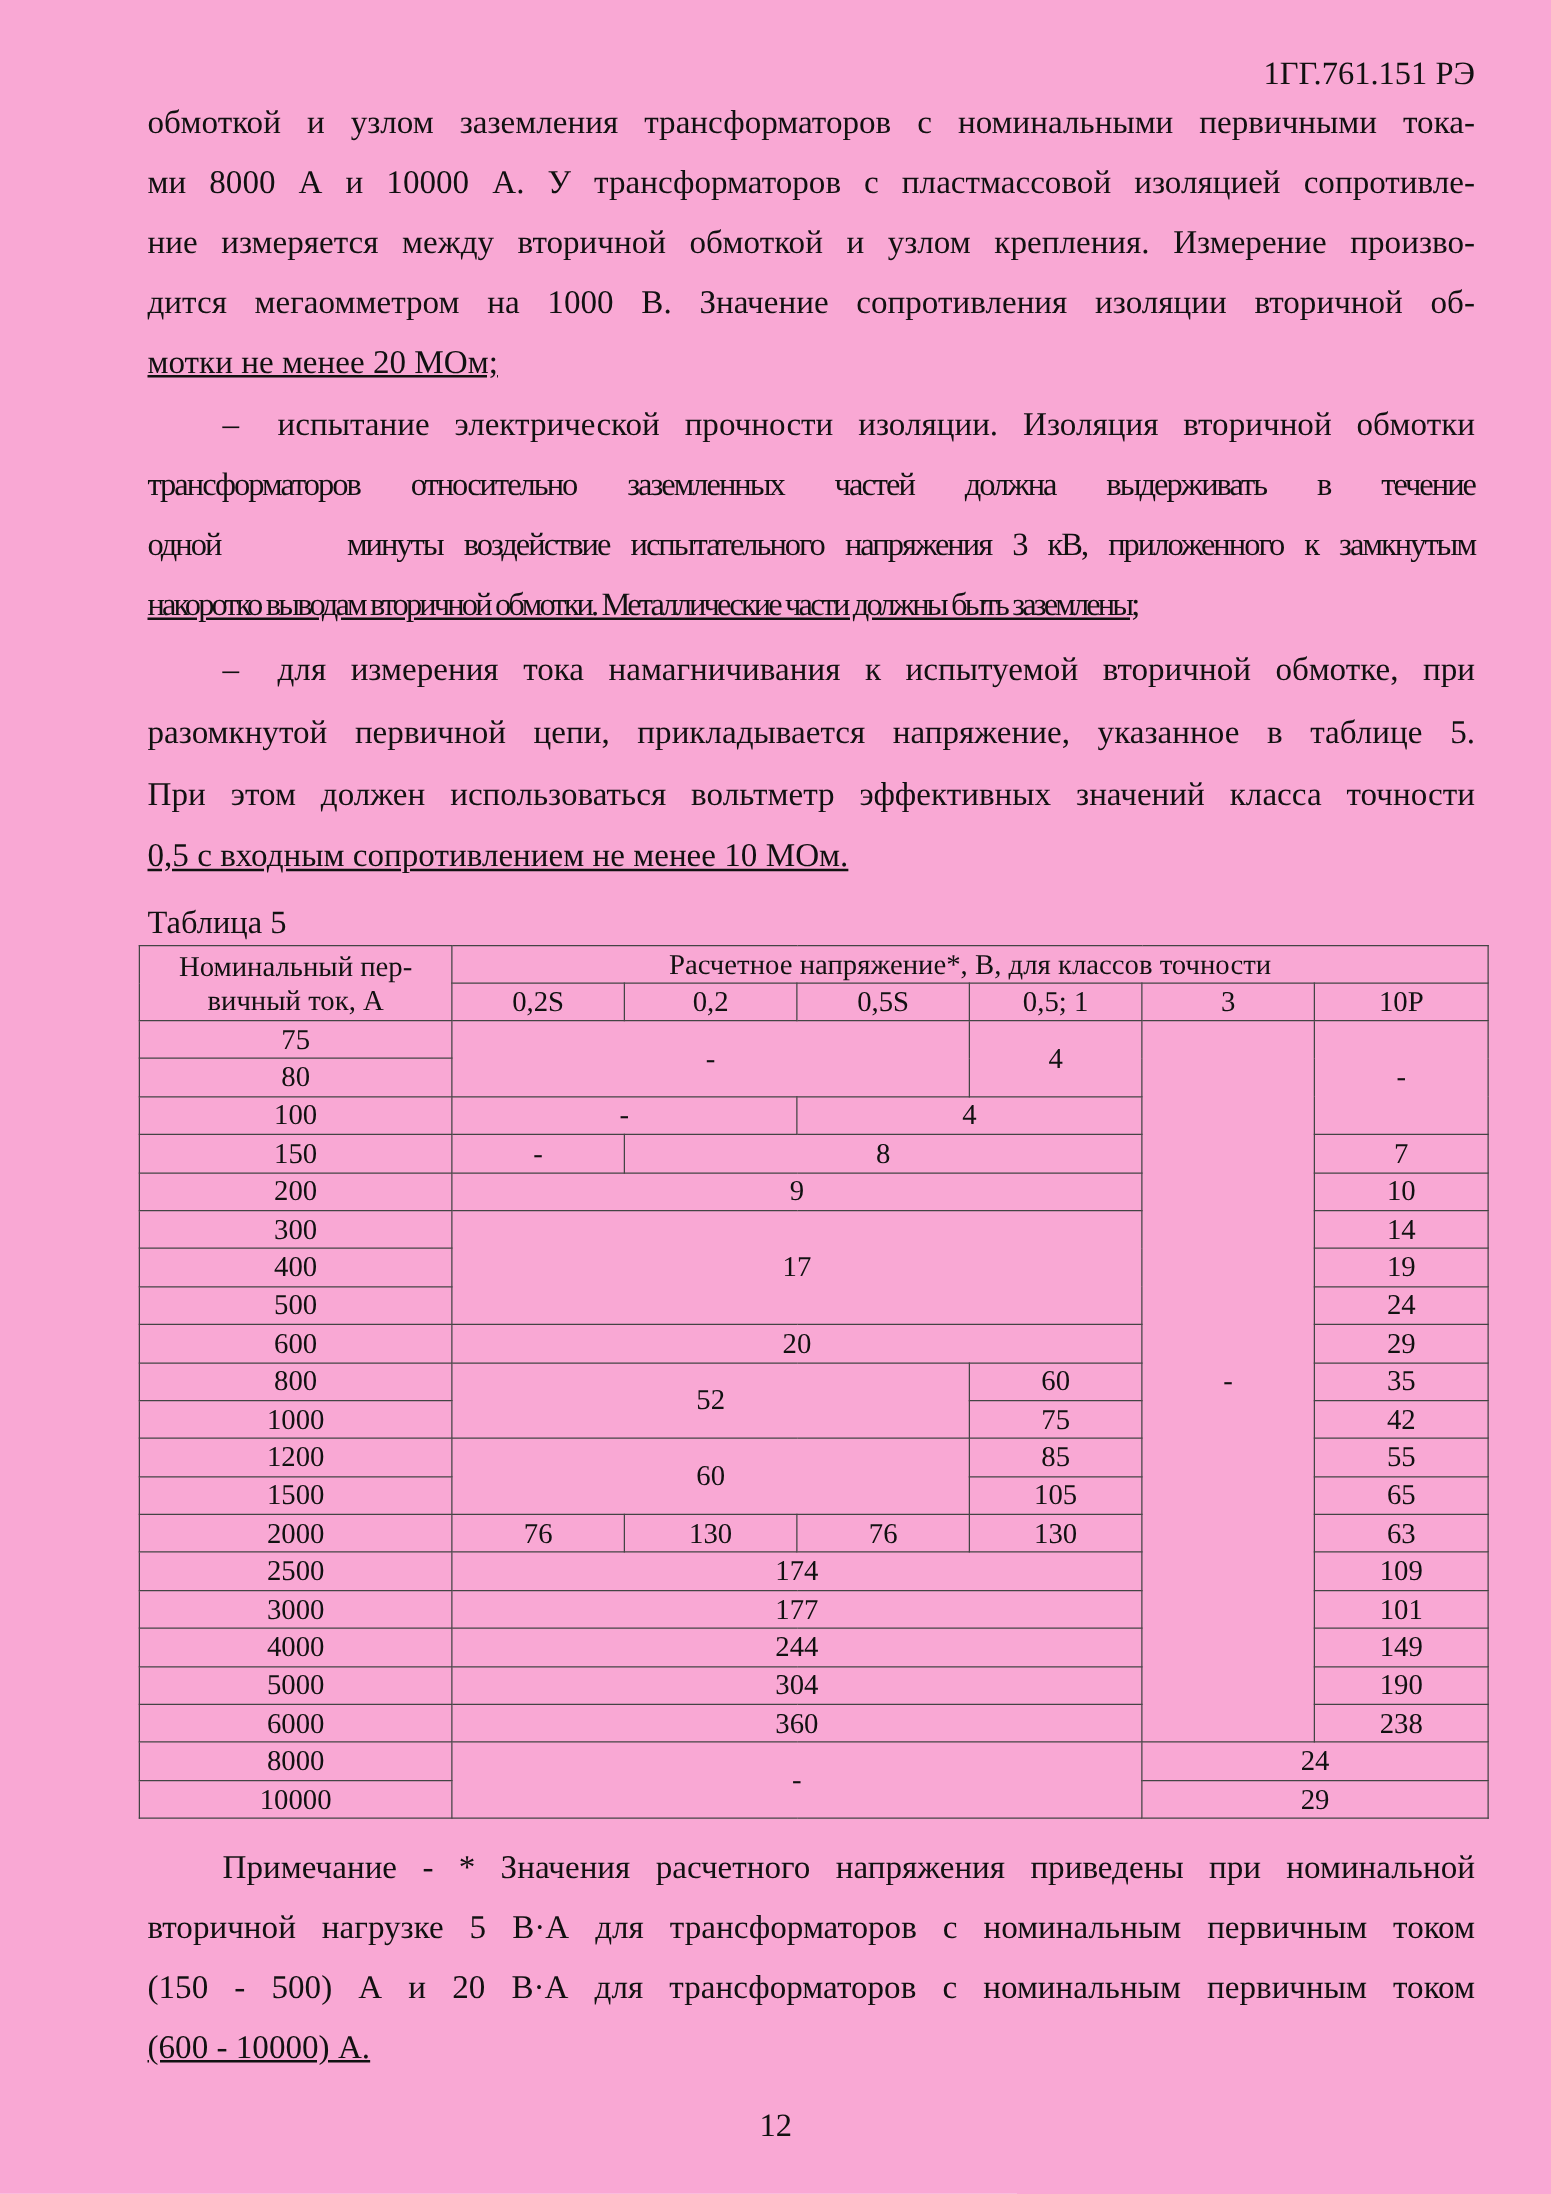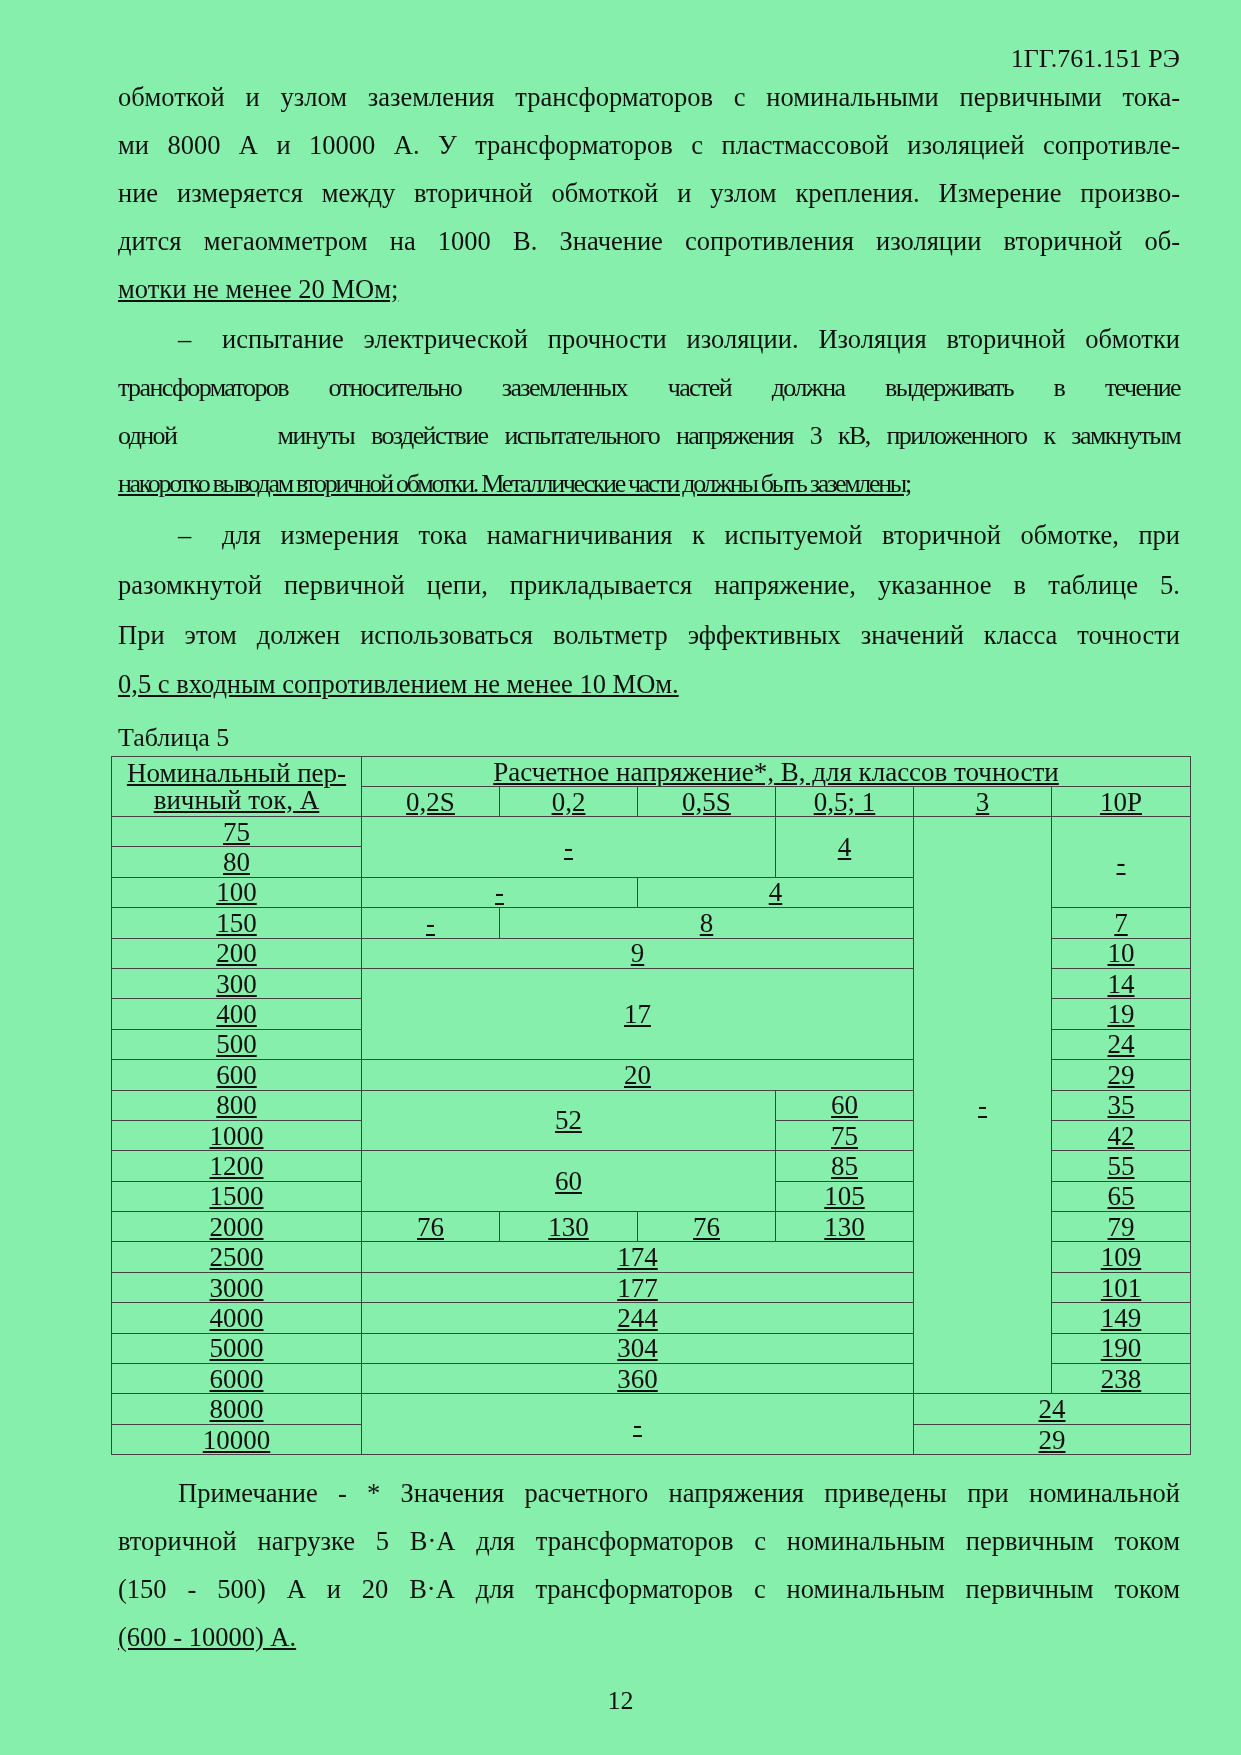--- a/index.html
+++ b/index.html
@@ -1,29 +1,29 @@
 <!DOCTYPE html>
 <html><head>
 <meta charset="utf-8">
 <style>
   html, body { margin: 0; padding: 0; background: #ffffff; }
   body { width: 1241px; height: 1755px; position: relative; overflow: hidden;
          font-family: "Liberation Serif", "DejaVu Serif", serif; color: #111; }
-  .page { position: absolute; left: 0; top: 0; width: 1241px; height: 1755px; background: #86efac; }
+  .page { position: absolute; left: 0; top: 0; width: 1241px; height: 1755px; background: #f9a8d4; }
   .doc-code { position: absolute; right: 61px; top: 44px; font-size: 26px; line-height: 30px; white-space: nowrap; }
   .line { position: absolute; left: 118px; width: 1062px; font-size: 26.5px; line-height: 34px;
           white-space: nowrap; text-align: justify; text-align-last: justify; }
   .line.last { text-align-last: left; text-decoration: underline; }
   .line.indent-dash .dash { display: inline-block; width: 44px; }
   .line.indent-dash { padding-left: 60px; width: 1002px; }
   .condensed { letter-spacing: -1.6px; word-spacing: 0; font-size: 26px; }
   .condensed-strong { letter-spacing: -2.3px; font-size: 26px; }
   .table-caption { position: absolute; left: 118px; top: 722px; font-size: 26px; line-height: 32px; }
   table.t5 { position: absolute; left: 111px; top: 756px; border-collapse: collapse; table-layout: fixed;
-             width: 1079px; font-size: 27px; text-decoration: underline; }
+             width: 1079px; font-size: 23px; }
   table.t5 td, table.t5 th { border: 1.5px solid #444; text-align: center; vertical-align: middle; padding: 0;
              font-weight: normal; line-height: 24px; overflow: hidden; }
   table.t5 tr.h1 td { height: 29px; }
   table.t5 tr.h2 td { height: 29px; }
   table.t5 tr.b td { height: 29.4px; }
   .head-first { line-height: 27px !important; }
   .note-line { position: absolute; left: 118px; width: 1062px; font-size: 26.5px; line-height: 34px;
                white-space: nowrap; text-align: justify; text-align-last: justify; }
   .note-line.first { padding-left: 60px; width: 1002px; }
   .note-line.last { text-align-last: left; text-decoration: underline; }
@@ -165,21 +165,21 @@
       <td>105</td>
       <td>65</td>
     </tr>
 
     <tr class="b">
       <td>2000</td>
       <td>76</td>
       <td>130</td>
       <td>76</td>
       <td>130</td>
-      <td>79</td>
+      <td>63</td>
     </tr>
 
     <tr class="b">
       <td>2500</td>
       <td colspan="4">174</td>
       <td>109</td>
     </tr>
 
     <tr class="b">
       <td>3000</td>

